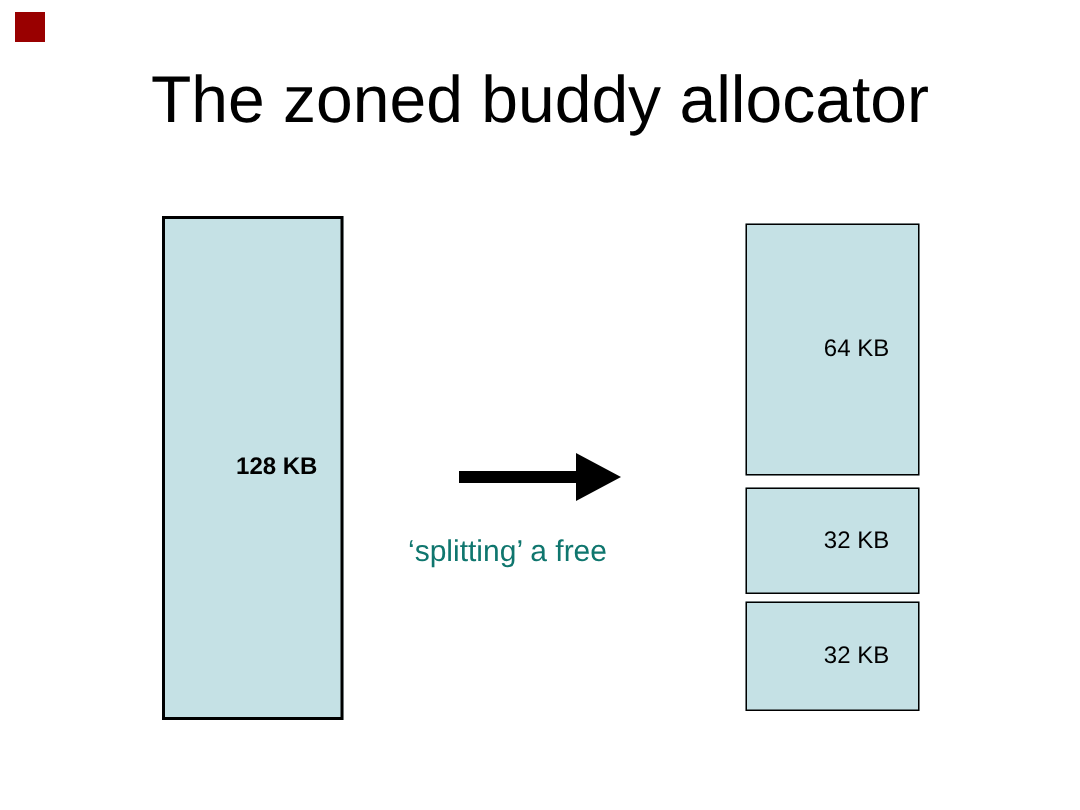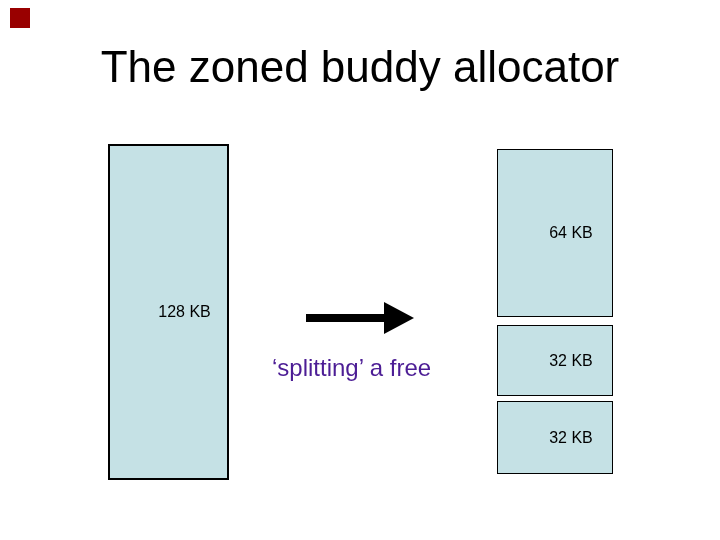--- a/index.html
+++ b/index.html
@@ -48,20 +48,21 @@
     font-size: 16px;
     color: #000000;
     white-space: nowrap;
   }
   .block-128 {
     left: 108px;
     top: 144px;
     width: 121px;
     height: 336px;
     border-width: 2px;
+    font-weight: bold;
   }
   .block-64 {
     left: 497px;
     top: 149px;
     width: 116px;
     height: 168px;
   }
   .block-32a {
     left: 497px;
     top: 325px;
@@ -77,23 +78,23 @@
   .split-arrow {
     position: absolute;
     left: 300px;
     top: 296px;
   }
   .caption {
     position: absolute;
     left: 272px;
     top: 352px;
     width: 210px;
-    font-size: 24px;
+    font-size: 20px;
     line-height: 32px;
-    color: #4c1d95;
+    color: #0f766e;
     white-space: nowrap;
   }
 </style>
 </head>
 <body>
 
 <div class="slide">
 
   <div class="corner-marker"></div>
 

